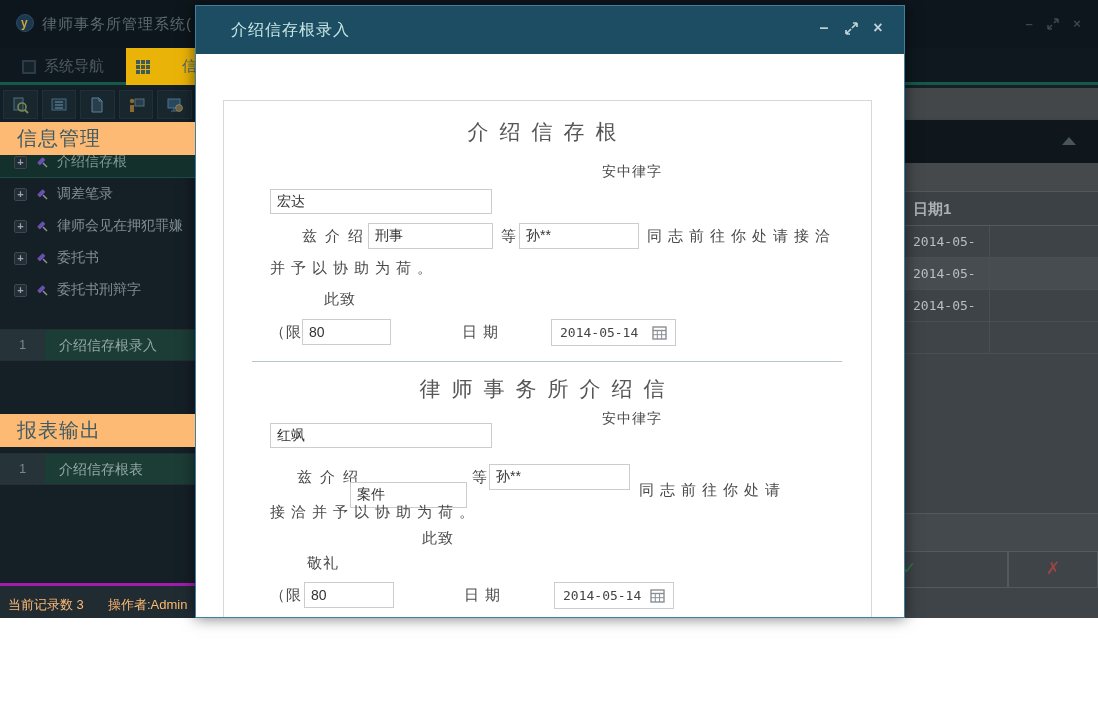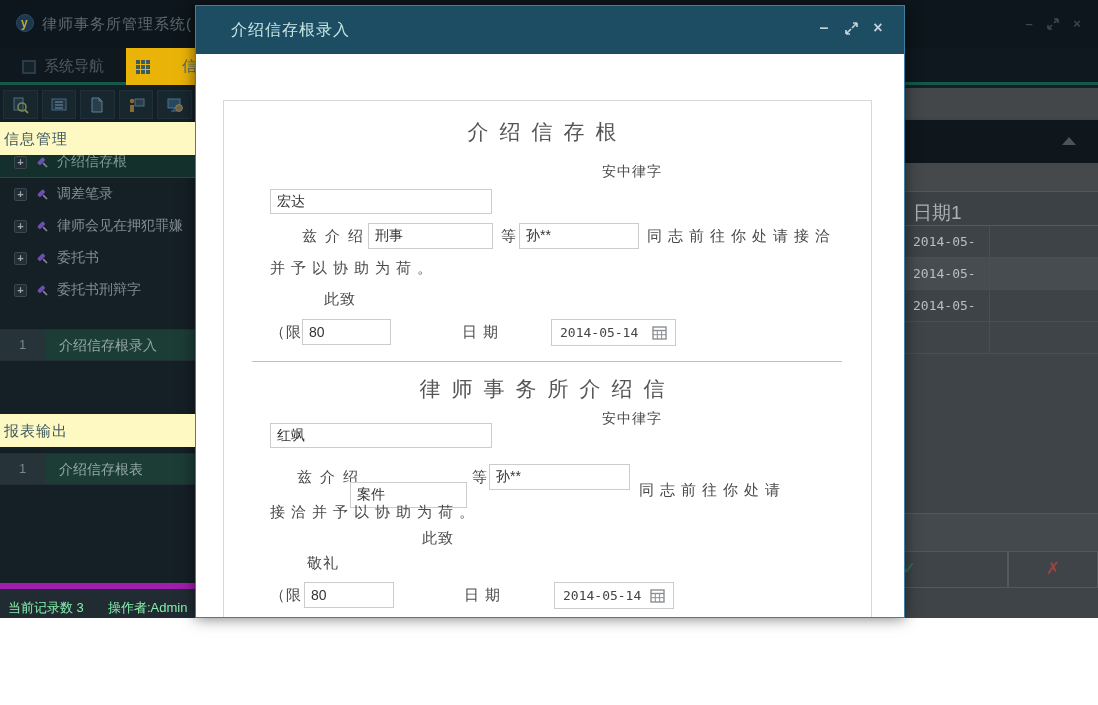--- a/index.html
+++ b/index.html
@@ -24,42 +24,42 @@
   .main-tab.t2 { left:126px; background:#eab308; color:#51686a; width:120px;gap:32px; }
   .sq-icon { width:14px; height:14px; background:#16222a; border:2px solid #2b3b47; }
   .grid-icon { width:14px; height:14px; display:grid; grid-template-columns:repeat(3,1fr); grid-template-rows:repeat(3,1fr); gap:1px; }
   .grid-icon i { background:#3f5d58; }
 
   .toolbar { position:absolute; left:0; top:88px; width:195px; height:34px; background:#131f26; display:flex; gap:4px; padding:2px 3px; }
   .tb-btn { width:35px; height:29px; background:#18262e; border:1px solid #202f38; display:flex; align-items:center; justify-content:center; }
 
   
   .sidebar { position:absolute; left:0; top:122px; width:195px; height:496px; background:#151f26; overflow:hidden; }
-  .side-header { position:relative; width:100%; height:33px; background:#fef9c3; color:#3f5a63; font-size:15px; line-height:33px; padding-left:4px; letter-spacing:1px; z-index:3; }
+  .side-header { position:relative; width:100%; height:33px; background:#fdba74; color:#3f5a63; font-size:20px; line-height:33px; padding-left:17px; letter-spacing:1px; z-index:3; }
   .tree { position:relative; z-index:1; }
   .tree-item { position:relative; height:32px; display:flex; align-items:center; gap:8px; padding-left:14px; color:#818d93; font-size:14px; }
   .tree-item.first { margin-top:-9px; background:#14302d; border-top:1px solid #1d4a42; border-bottom:1px solid #1d4a42; color:#7e9790; }
   .plus-icon { width:13px; height:13px; background:#212e36; border:1px solid #3a474f; border-radius:2px; color:#9aa6ac; font-size:11px; line-height:11px; text-align:center; font-weight:bold; flex:0 0 auto; }
   .gavel-icon { flex:0 0 auto; }
   .side-list-row { position:relative; height:32px; margin-top:6px; display:flex; border-top:1px solid #232e35; border-bottom:1px solid #232e35; }
   .side-list-num { width:45px; background:#263338; color:#7a868c; font-size:13px; text-align:center; line-height:30px; }
   .side-list-label { flex:1; background:#1c3c36; color:#93a8a2; font-size:14px; line-height:30px; padding-left:14px; }
   .side-gap-a { height:53px; }
-  .statusbar { position:absolute; left:0; top:583px; width:195px; height:35px; background:#202b32; border-top:6px solid #a21caf; color:#86efac; font-size:13px; }
+  .statusbar { position:absolute; left:0; top:583px; width:195px; height:35px; background:#202b32; border-top:3px solid #a21caf; color:#fdba74; font-size:13px; }
   .statusbar .rec { position:absolute; left:8px; top:10px; }
   .statusbar .op { position:absolute; left:108px; top:10px; }
 
   
   .content-area { position:absolute; left:195px; top:88px; width:903px; height:530px; background:#3f4448; }
   .ca-toolbar-row { position:absolute; left:0; top:0; width:100%; height:30px; background:#434749; }
   .ca-panel-header { position:absolute; left:0; top:32px; width:100%; height:43px; background:#0f171d; }
   .collapse-icon { position:absolute; right:22px; top:17px; width:0; height:0; border-left:7px solid transparent; border-right:7px solid transparent; border-bottom:8px solid #4a555b; }
   .ca-filter-row { position:absolute; left:0; top:75px; width:100%; height:29px; background:#46494b; border-bottom:1px solid #54585b; }
   .ca-grid-header { position:absolute; left:0; top:104px; width:100%; height:34px; background:#3c4145; border-bottom:1px solid #55595c; }
-  .ca-grid-header .hdr-text { position:absolute; left:718px; top:8px; color:#aab2b6; font-size:19px; font-weight:normal; }
+  .ca-grid-header .hdr-text { position:absolute; left:718px; top:8px; color:#aab2b6; font-size:15px; font-weight:bold; }
   .ca-row { position:absolute; left:0; width:100%; height:32px; border-bottom:1px solid #4a4f53; }
   .ca-row .cell { position:absolute; left:710px; top:0; width:85px; height:100%; border-right:1px solid #4a4f53; color:#b9bfc2; font-size:13px; line-height:32px; padding-left:8px; font-family:"DejaVu Sans Mono","Liberation Mono",monospace; }
   .ca-row.r1 { top:138px; background:#3e4347; }
   .ca-row.r2 { top:170px; background:#474c50; }
   .ca-row.r3 { top:202px; background:#3e4347; }
   .ca-row.r4 { top:234px; background:#3f4448; }
   .ca-bottom-row { position:absolute; left:0; top:425px; width:100%; height:39px; background:#44494d; border-top:1px solid #55595c; border-bottom:1px solid #55595c; }
   .ca-btn-row { position:absolute; left:0; top:464px; width:100%; height:36px; }
   .ca-btn { position:absolute; top:0; height:36px; border:1px solid #55595c; border-top:none; text-align:center; line-height:34px; font-size:17px; font-weight:bold; }
   .ca-btn.ok { left:615px; width:198px; color:#2f7a4f; }

